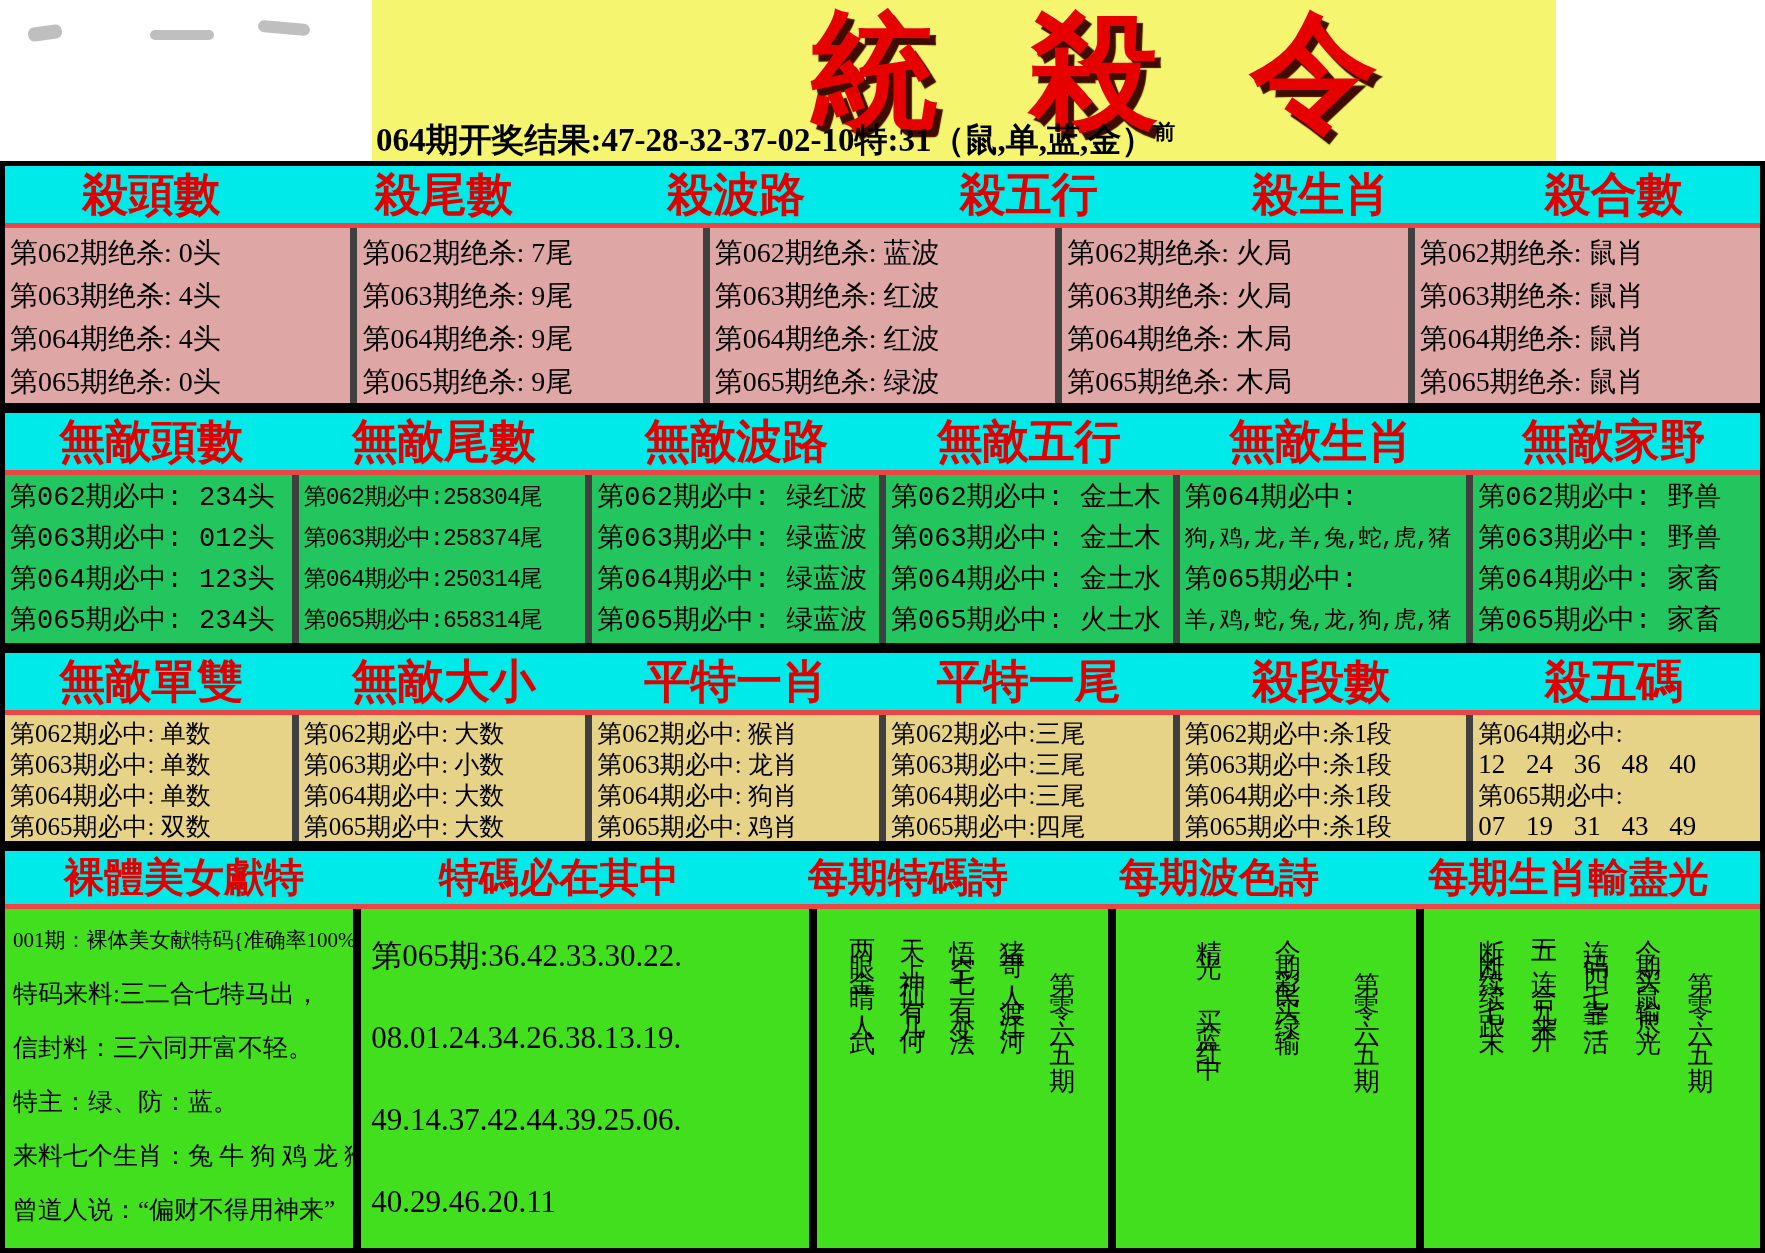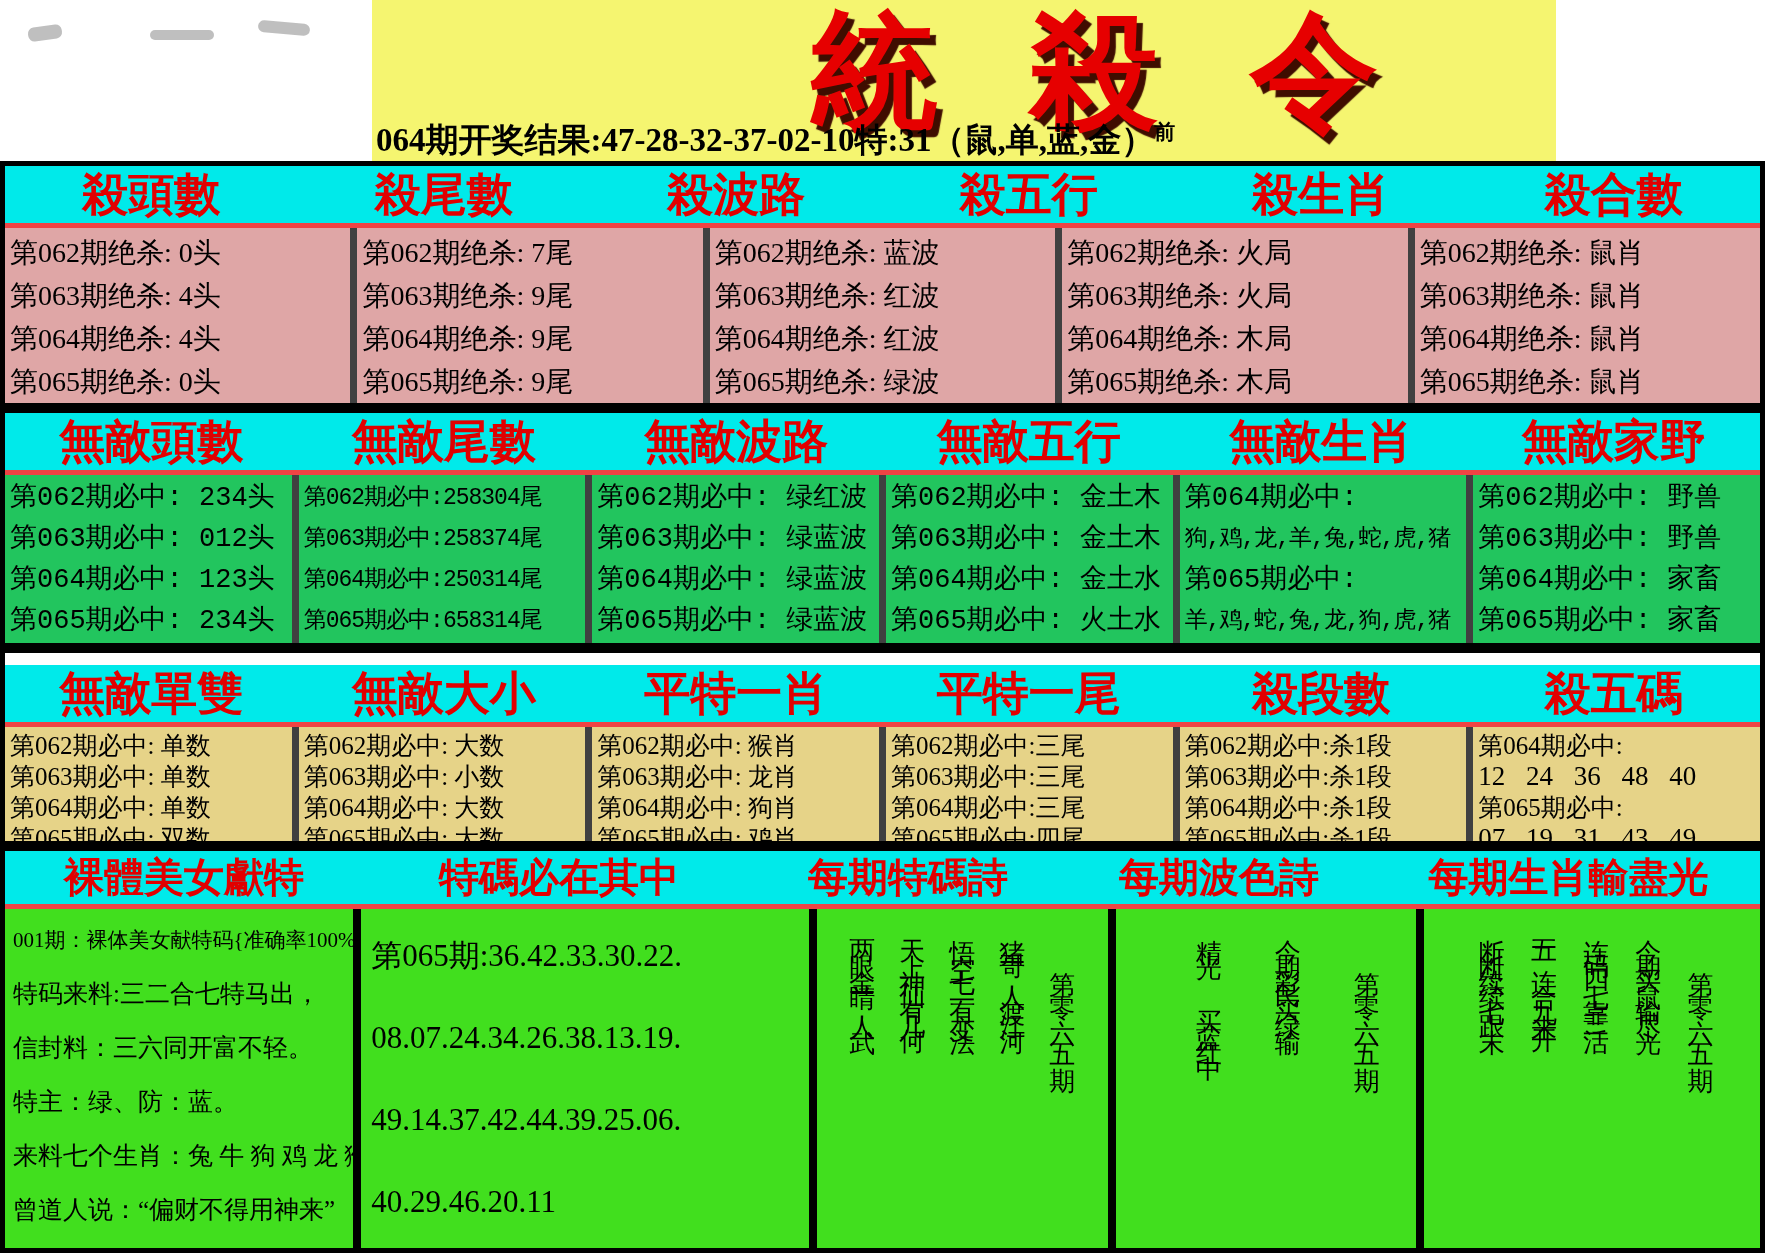--- a/index.html
+++ b/index.html
@@ -33,21 +33,21 @@
   .sec1 .row{font-size:28px;line-height:43px;}
   
   .sec2{top:408px;height:240px;font-family:Liberation Mono, monospace;}
   .sec2 .shead{height:62px;}
   .sec2 .ht{font-size:46px;}
   .sec2 .col{background:#22c55e;}
   .sec2 .row{font-size:27px;line-height:41px;}
   .row.tight{font-size:23px;letter-spacing:-1px;}
   
   .sec3{top:648px;height:198px;}
-  .sec3 .shead{height:62px;margin-top:12px;}
+  .sec3 .shead{height:62px;}
   .sec3 .ht{font-size:46px;}
   .sec3 .col{background:#E6D388;}
   .sec3 .row{font-size:25px;line-height:31px;}
   .row.nums{font-size:27px;word-spacing:14px;}
   
   .sec4{top:846px;height:407px;}
   .sec4 .shead{height:58px;}
   .sec4 .ht{font-size:40px;}
   .sec4 .sbody{height:339px;}
   .blk{box-sizing:border-box;overflow:hidden;background:#41DF1E;height:339px;}
@@ -234,21 +234,21 @@
       <div class="blk b1">
         <div class="line small">001期：裸体美女献特码{准确率100%}</div>
         <div class="line">特码来料:三二合七特马出，</div>
         <div class="line">信封料：三六同开富不轻。</div>
         <div class="line">特主：绿、防：蓝。</div>
         <div class="line">来料七个生肖：兔 牛 狗 鸡 龙 猴 虎</div>
         <div class="line">曾道人说：“偏财不得用神来”</div>
       </div>
       <div class="blk b2">
         <div class="line">第065期:36.42.33.30.22.</div>
-        <div class="line">08.07.24.34.26.38.13.19.</div>
+        <div class="line">08.01.24.34.26.38.13.19.</div>
         <div class="line">49.14.37.42.44.39.25.06.</div>
         <div class="line">40.29.46.20.11</div>
       </div>
       <div class="blk b3 poem p1">
         <div class="vcol">两眼金睛一人武</div>
         <div class="vcol">天上神仙有几何</div>
         <div class="vcol">悟空七二有变法</div>
         <div class="vcol">猪哥一人渡江河</div>
         <div class="vcol offset">第零六五期</div>
       </div>

